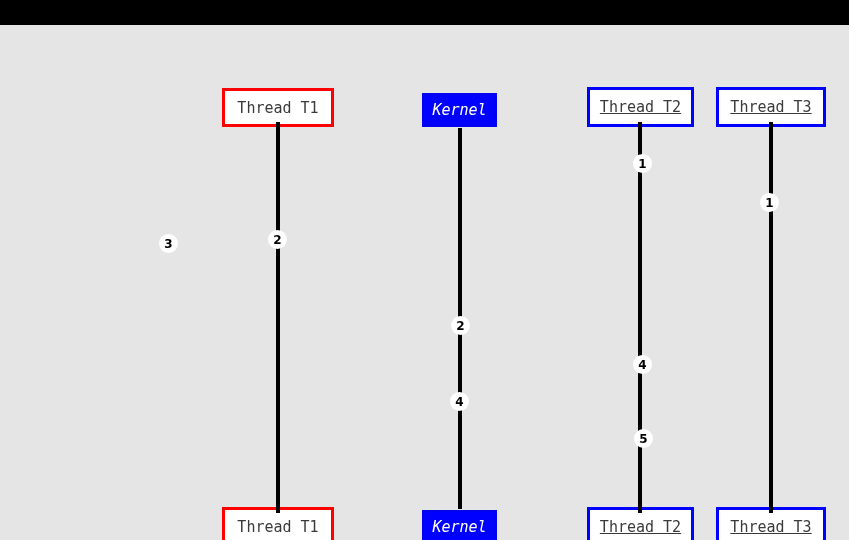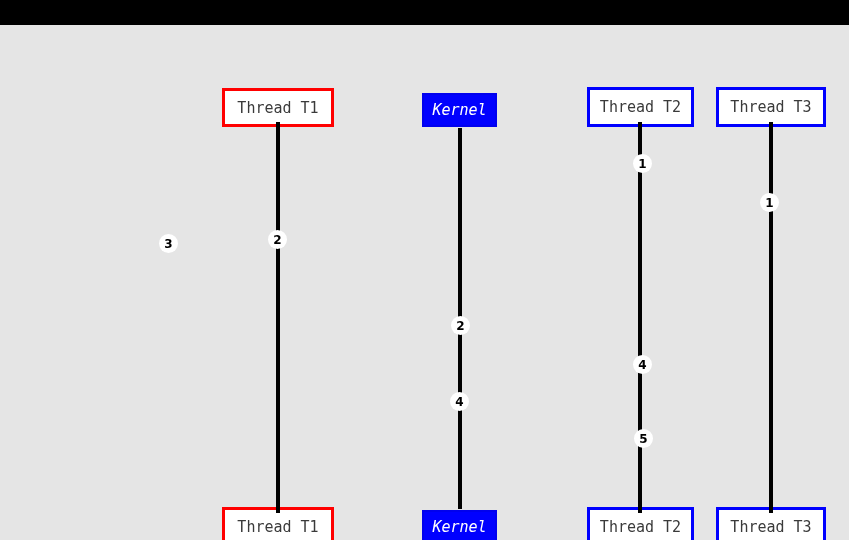--- a/index.html
+++ b/index.html
@@ -28,20 +28,21 @@
   }
   .box.red-actor {
     border: 3px solid #ff0000;
     background: #ffffff;
     color: #3a3a3a;
   }
   .box.blue-actor {
     border: 3px solid #0000ff;
     background: #ffffff;
     color: #3a3a3a;
+    text-decoration: underline;
   }
   .box.kernel-actor {
     border: 2px solid #0000ee;
     background: #0000ff;
     color: #ffffff;
     font-style: italic;
   }
   .lifeline {
     position: absolute;
     width: 4px;

